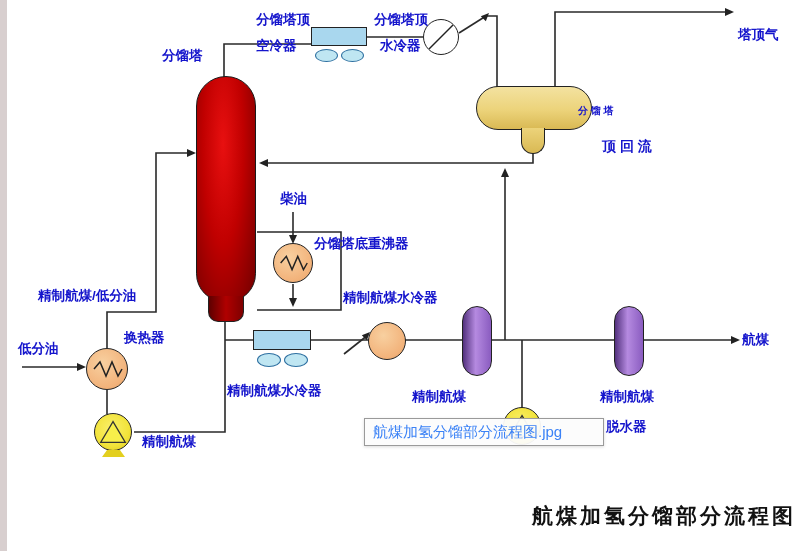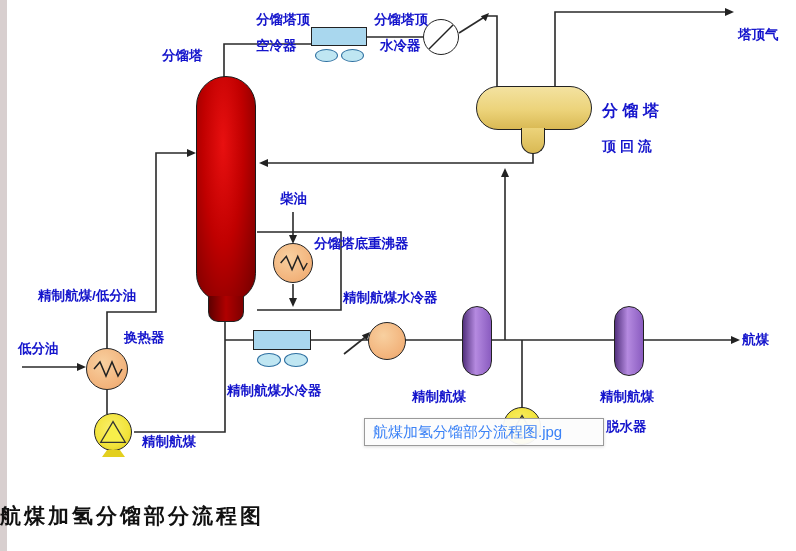--- a/index.html
+++ b/index.html
@@ -20,21 +20,21 @@
   .nozzle{background:linear-gradient(180deg,var(--drum-yellow),#d9b954);border-radius:0 0 12px 12px;border-top:none;}
   .cooler-rect{background:var(--cooler-blue);}
   .fan{border-radius:50%;background:var(--fan-blue);border:1.2px solid #2d6fa0;}
   .whitecooler{background:#ffffff;}
   .tan{background:radial-gradient(circle at 40% 35%, #f8d0a0, var(--exchanger-tan) 70%, #d99a5e);}
   .purple{background:linear-gradient(90deg,#53317e 0%,var(--vessel-purple-light) 45%,var(--vessel-purple) 100%);border-radius:16px;}
   .pump{background:radial-gradient(circle at 45% 40%, #f9f06a, var(--pump-yellow) 60%, #d8c518);}
   .pump-foot{position:absolute;z-index:2;background:#e3cf1e;clip-path:polygon(22% 0,78% 0,100% 100%,0 100%);}
   .label{position:absolute;color:var(--label-blue);font-weight:bold;font-size:13.5px;line-height:16px;white-space:nowrap;z-index:3;}
   .caption{position:absolute;z-index:4;background:rgba(252,252,252,.95);border:1px solid #9a9a9a;color:#3b82f6;font-size:15px;line-height:26px;padding:0 8px;box-shadow:0 1px 3px rgba(0,0,0,.15);}
-  .title{position:absolute;z-index:3;left:0;width:100%;text-align:left;top:502px;font-size:21px;font-weight:bold;color:var(--title-color);letter-spacing:3px;}
+  .title{position:absolute;z-index:3;left:0;width:100%;text-align:right;top:502px;font-size:21px;font-weight:bold;color:var(--title-color);letter-spacing:3px;}
 </style>
 </head>
 <body>
 
 <div id="canvas">
   <div class="edge"></div>
 
   <svg class="pipes" width="796" height="551">
     <g fill="none" stroke="#2a2a2a" stroke-width="1.6">
       <path d="M224 80 L224 44 L311 44"></path>
@@ -118,21 +118,21 @@
         <polygon points="19,8 6,30 32,30" fill="#f7ef4a" stroke="#333" stroke-width="1.3"></polygon>
       </svg>
   </div>
 
   <div class="label" style="left:162px;top:48px">分馏塔</div>
   <div class="label" style="left:256px;top:12px">分馏塔顶</div>
   <div class="label" style="left:256px;top:38px">空冷器</div>
   <div class="label" style="left:374px;top:12px">分馏塔顶</div>
   <div class="label" style="left:380px;top:38px">水冷器</div>
   <div class="label" style="left:738px;top:27px">塔顶气</div>
-  <div class="label" style="left:602px;top:103px;font-size:16px">分 馏 塔</div>
+  <div class="label" style="left:578px;top:103px;font-size:10px">分 馏 塔</div>
   <div class="label" style="left:602px;top:138px;font-size:14px">顶 回 流</div>
   <div class="label" style="left:280px;top:191px">柴油</div>
   <div class="label" style="left:314px;top:236px">分馏塔底重沸器</div>
   <div class="label" style="left:38px;top:288px">精制航煤/低分油</div>
   <div class="label" style="left:18px;top:341px">低分油</div>
   <div class="label" style="left:124px;top:330px">换热器</div>
   <div class="label" style="left:227px;top:383px">精制航煤水冷器</div>
   <div class="label" style="left:343px;top:290px">精制航煤水冷器</div>
   <div class="label" style="left:412px;top:389px">精制航煤</div>
   <div class="label" style="left:600px;top:389px">精制航煤</div>

